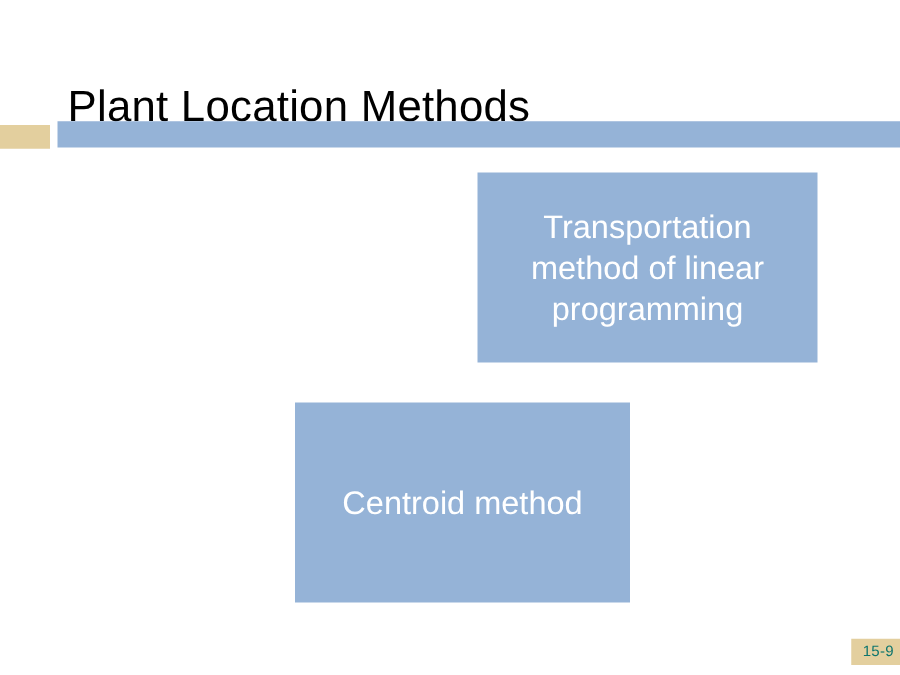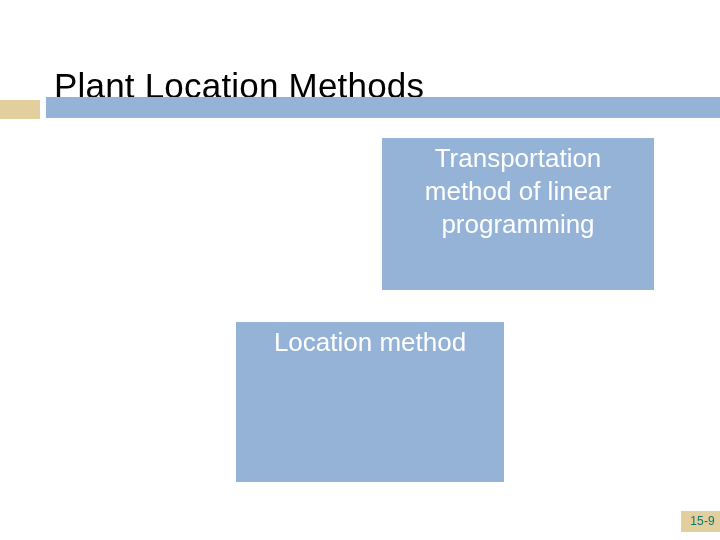--- a/index.html
+++ b/index.html
@@ -52,21 +52,21 @@
     height: 21px;
     background: #95b3d7;
   }
 
   
   .box {
     position: absolute;
     background: #95b3d7;
     color: #ffffff;
     display: flex;
-    align-items: flex-start;
+    align-items: center;
     justify-content: center;
     text-align: center;
     font-size: 26px;
     line-height: 33px;
     padding: 4px 10px;
     box-sizing: border-box;
   }
   .box-text {
     display: block;
     width: 100%;
@@ -113,18 +113,18 @@
   <div class="divider-tan"></div>
 
   <div class="divider-blue"></div>
 
 
   <div class="box box-transportation">
     <span class="box-text">Transportation method of linear programming</span>
   </div>
 
   <div class="box box-centroid">
-    <span class="box-text">Location method</span>
+    <span class="box-text">Centroid method</span>
   </div>
 
   <div class="page-badge">15-9</div>
 
 </div>
 
 </body></html>

